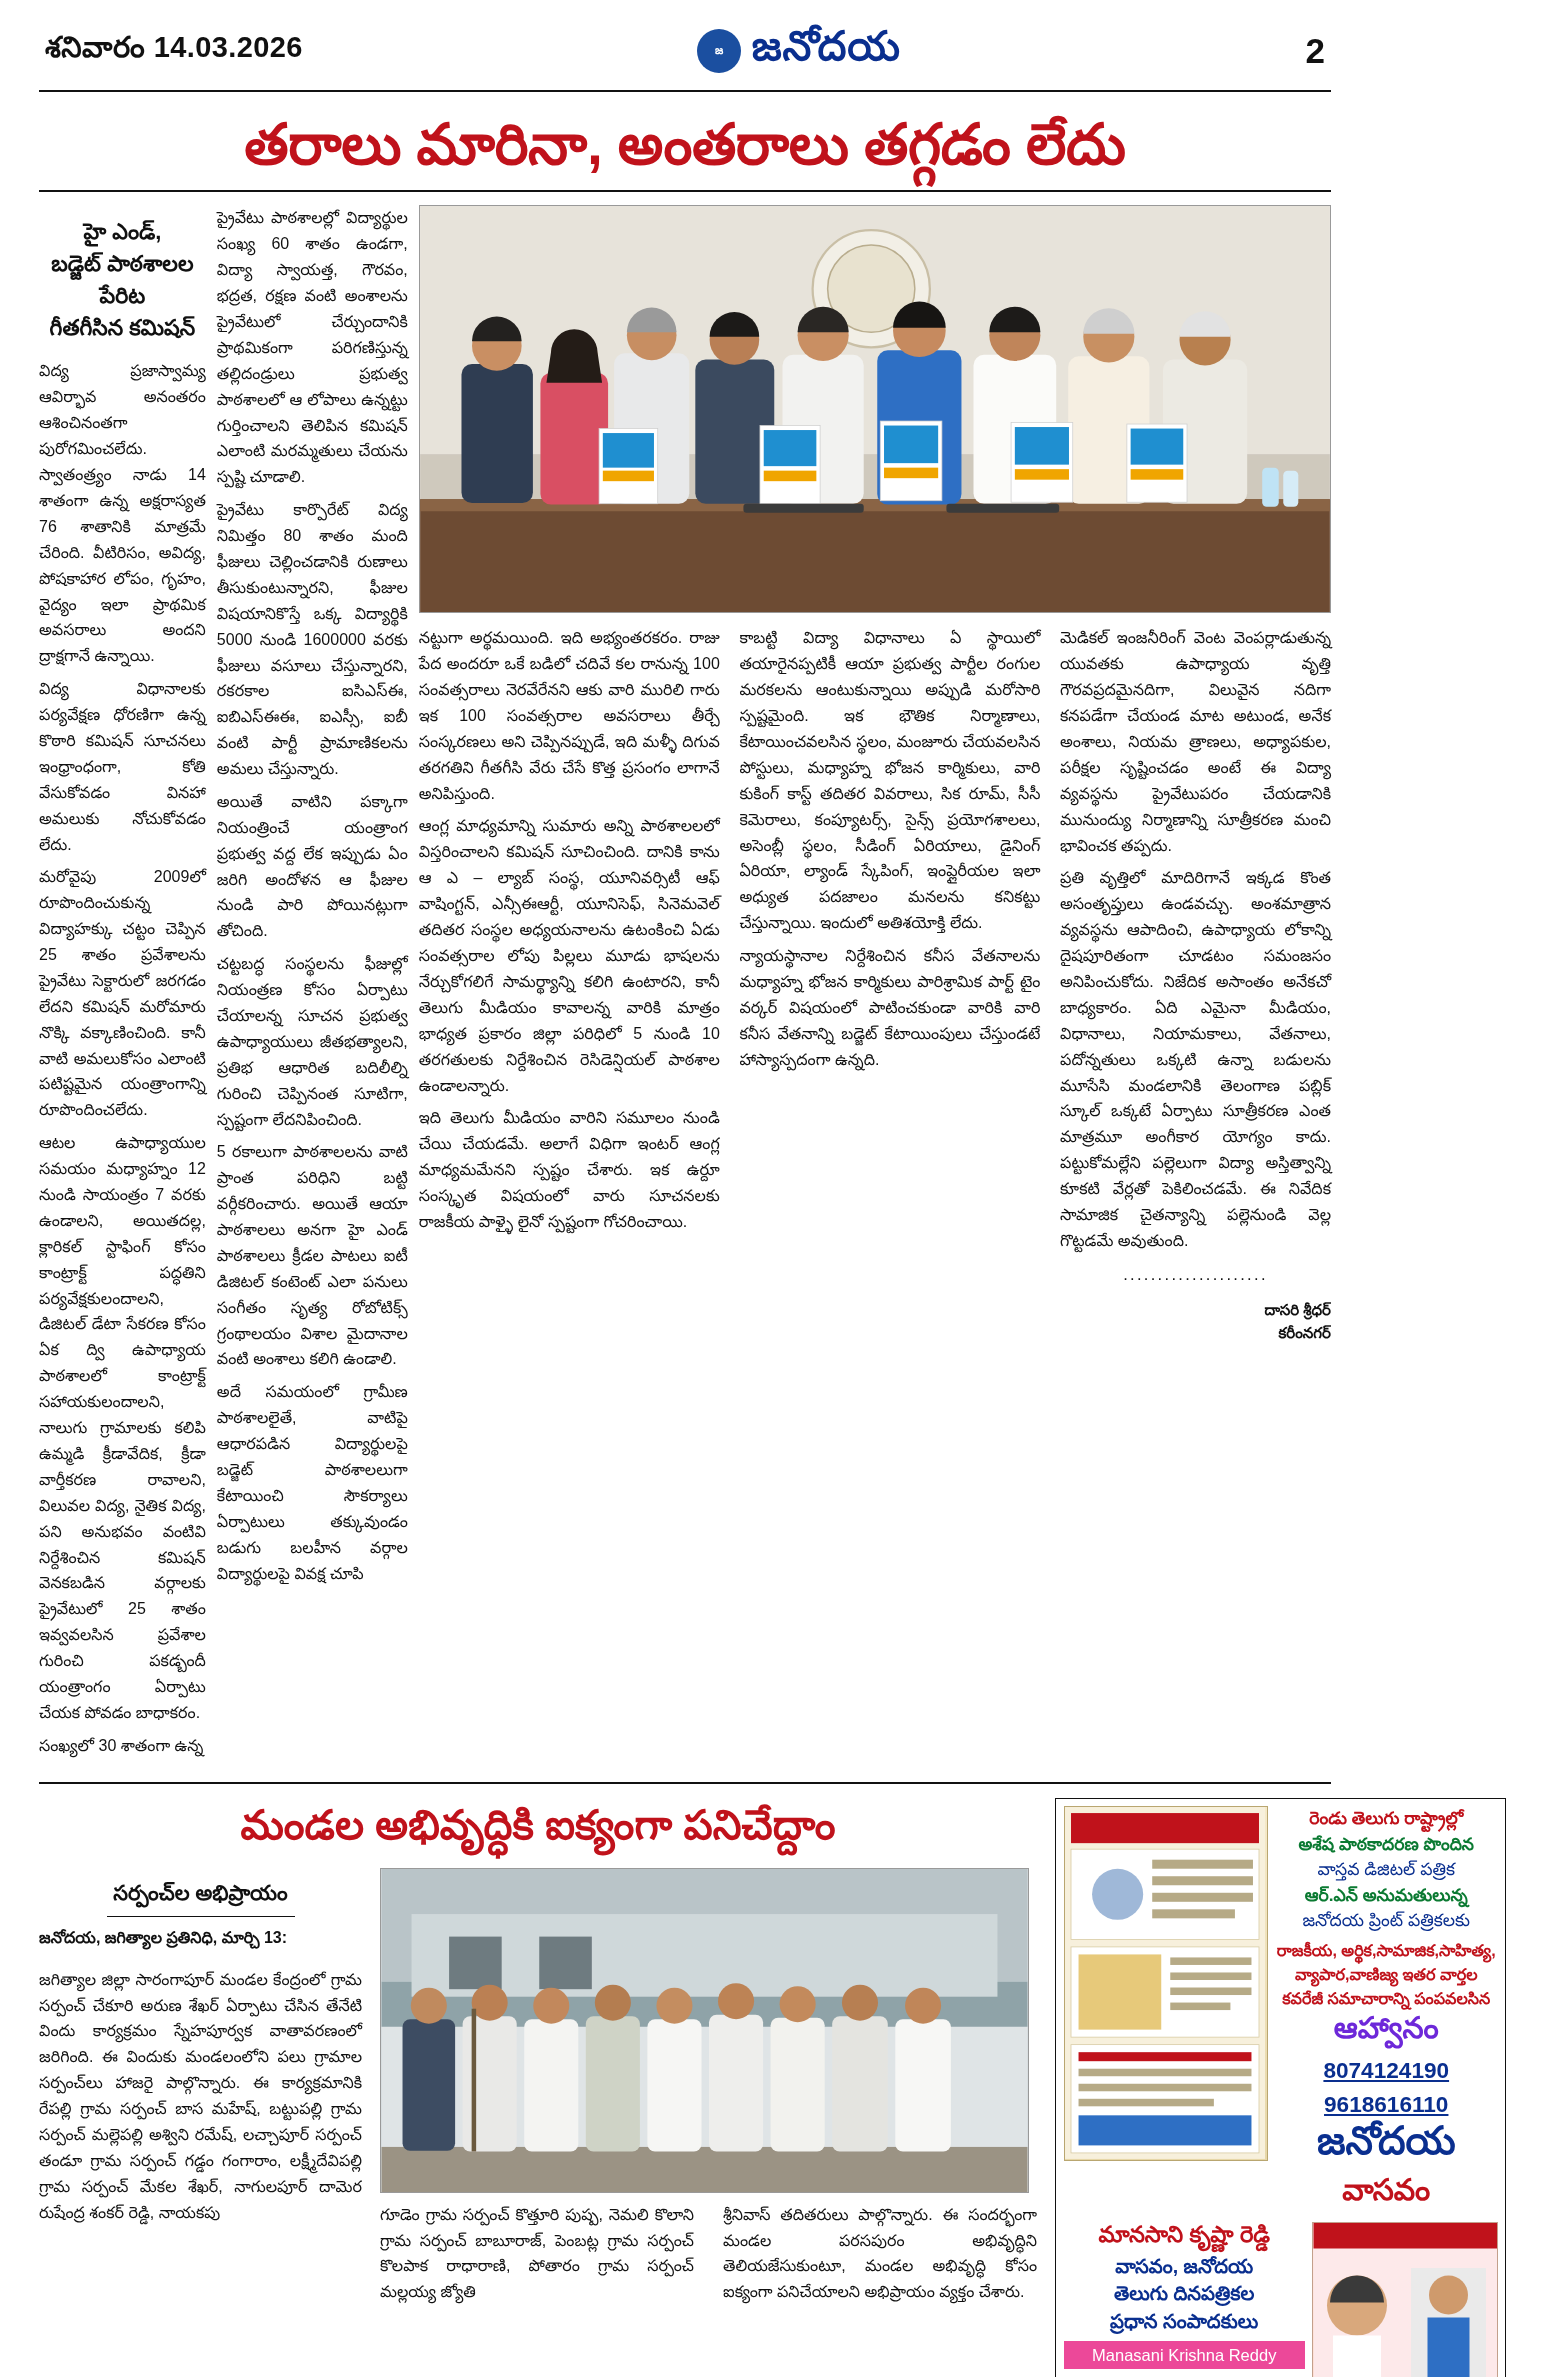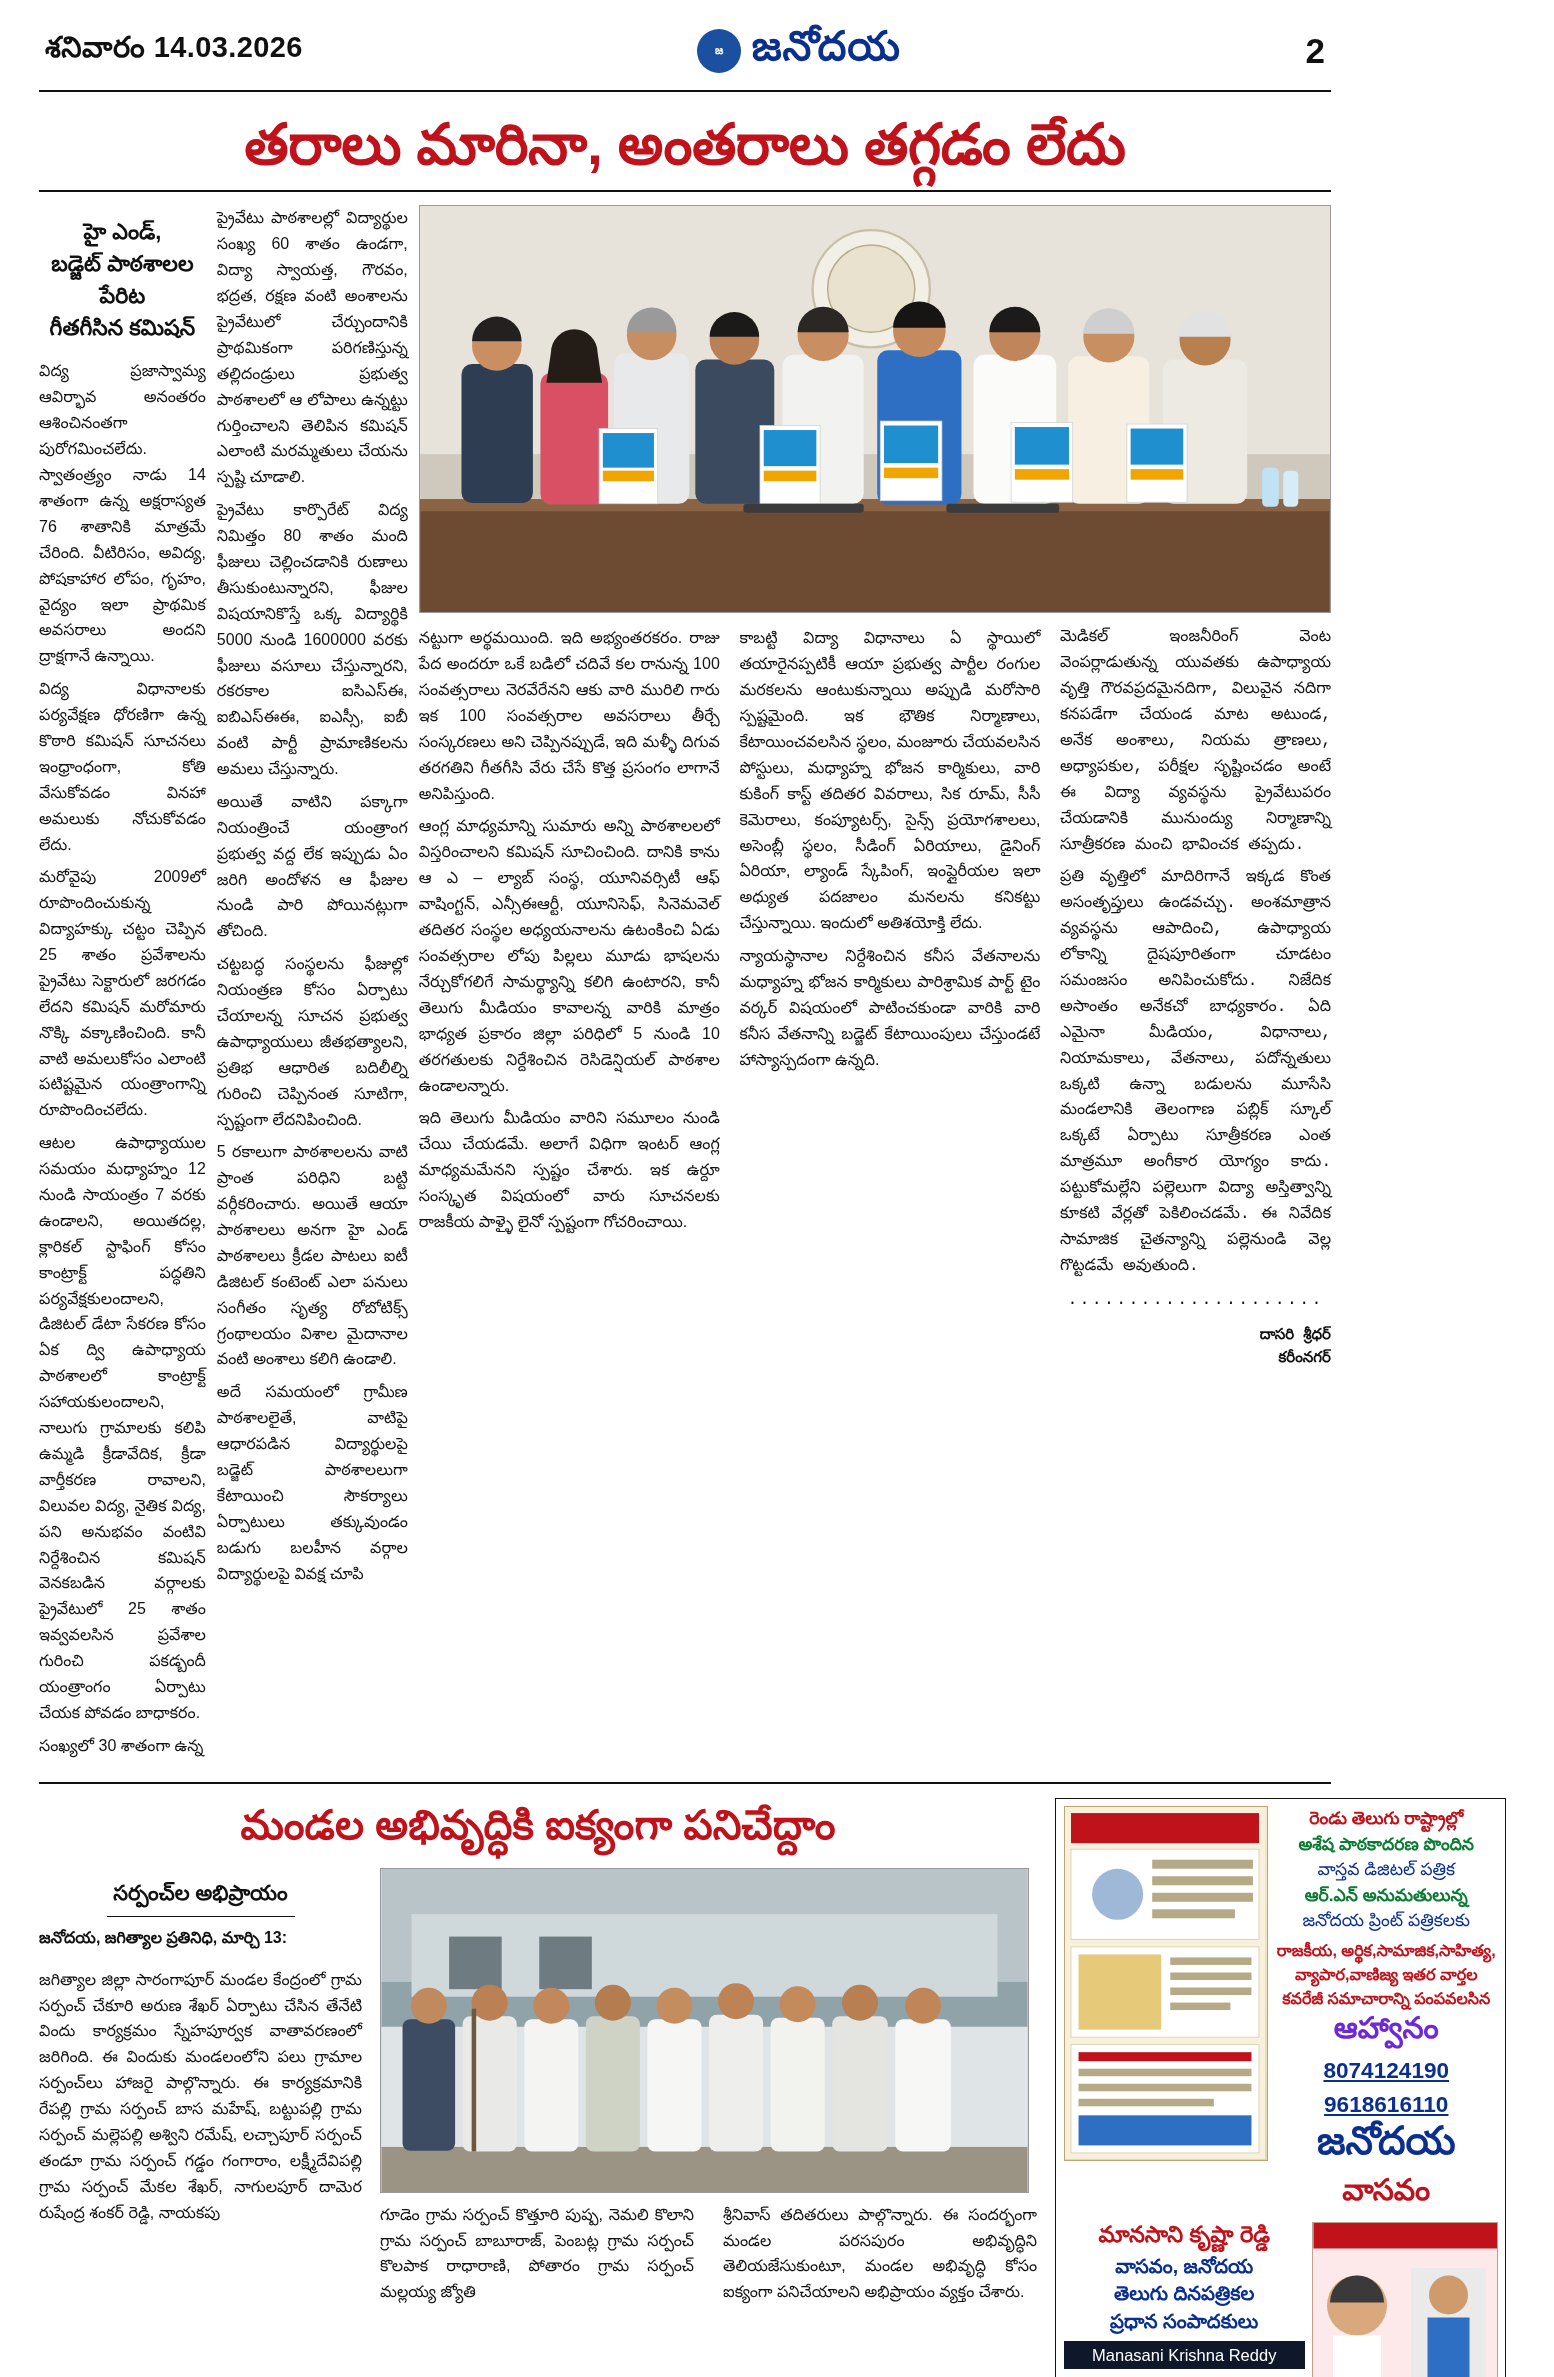--- a/index.html
+++ b/index.html
@@ -24,21 +24,21 @@
   .hrule{height:2.3px;background:#111;margin:12px 39px 13.5px 39px;}
 
   
   .article-top{display:flex;gap:11px;padding:0 39px;}
   .col{font-size:16px;line-height:1.62;text-align:justify;color:#111;}
   .col p{margin:0 0 6.8px 0;}
   .c1{width:263px;}
   .c2{width:301px;}
   .c3{width:301px;}
   .c4{width:301px;}
-  .c5{width:271px;font-family:Liberation Mono, monospace;}
+  .c5{width:271px;}
 
   .kicker{text-align:center;font-size:22px;font-weight:700;line-height:1.45;margin:10.5px 0 15px 0;color:#111;}
 
   .photo-top{width:910px;height:406px;border:0.8px solid #999;overflow:hidden;position:relative;background:#dfe3e6;margin-bottom:12px;}
 
   .below-photo{display:flex;gap:19.6px;}
 
   .sign{margin-top:12px;text-align:right;font-size:15px;line-height:1.5;color:#111;font-weight:700;}
   .dots{text-align:center;font-size:16.5px;color:#111;letter-spacing:2.3px;}
 
@@ -68,21 +68,21 @@
   .ad-green{color:#0b7a32;font-weight:700;font-size:17.3px;line-height:1.45;}
   .ad-phone{color:#0a2f8f;font-weight:700;font-size:22.6px;line-height:1.3;margin-top:4.5px;text-decoration:underline;}
   .ad-jano{font-size:39px;font-weight:700;color:#0a2f8f;}
   .ad-aah{font-size:30px;font-weight:700;color:#6d28d9;}
   .ad-bottom{display:flex;gap:7.5px;margin-top:7.5px;}
   .ad-names{width:248px;text-align:center;}
   .ad-name-red{color:#c0121b;font-size:22.6px;font-weight:700;}
   .ad-name-blue{color:#0a2f8f;font-size:19.6px;font-weight:700;line-height:1.4;}
   .vasavam{font-size:30px;font-weight:700;color:#c0121b;text-align:center;}
   .ad-poster2{width:188px;height:173px;background:linear-gradient(#ffe9ea,#ffd2bb);border:0.8px solid #c3a08c;position:relative;overflow:hidden;}
-  .namebar{background:#0f172a;color:#fff;font-size:16.5px;padding:4.5px 7.5px;margin-top:6px;}
+  .namebar{background:#ec4899;color:#fff;font-size:16.5px;padding:4.5px 7.5px;margin-top:6px;}
 
   
   .colorbar{display:flex;gap:7.5px;padding:10.5px 39px 15px 39px;align-items:center;}
   .swatch{width:35px;height:16.5px;}
 </style>
 </head>
 <body>
 
 <div class="page">
 

